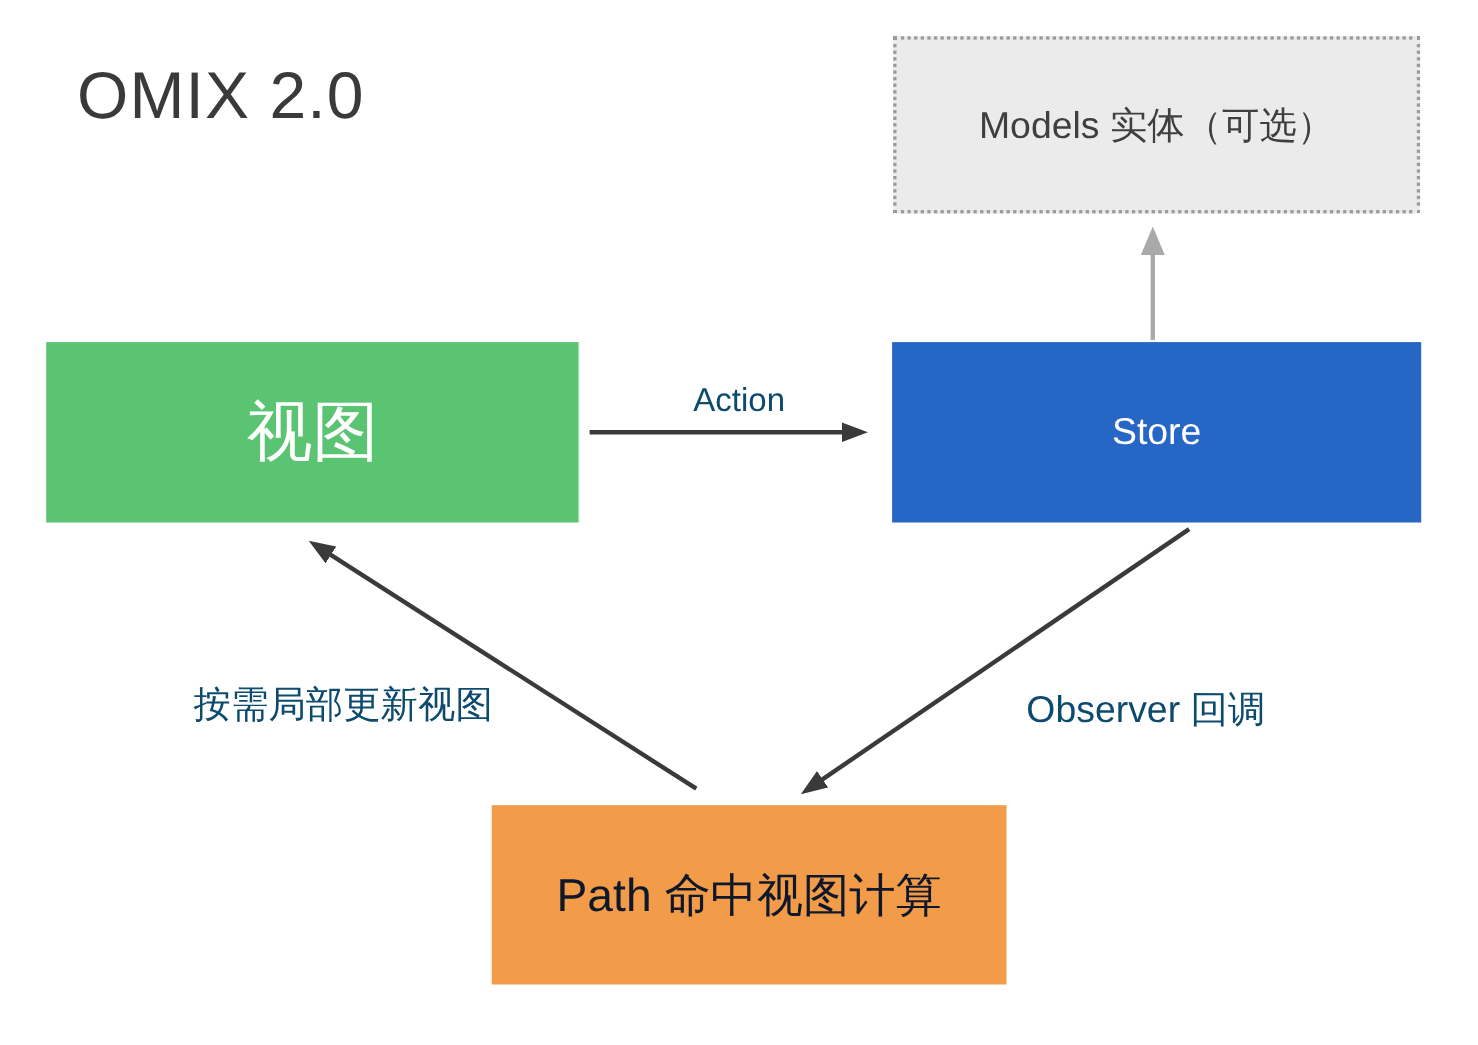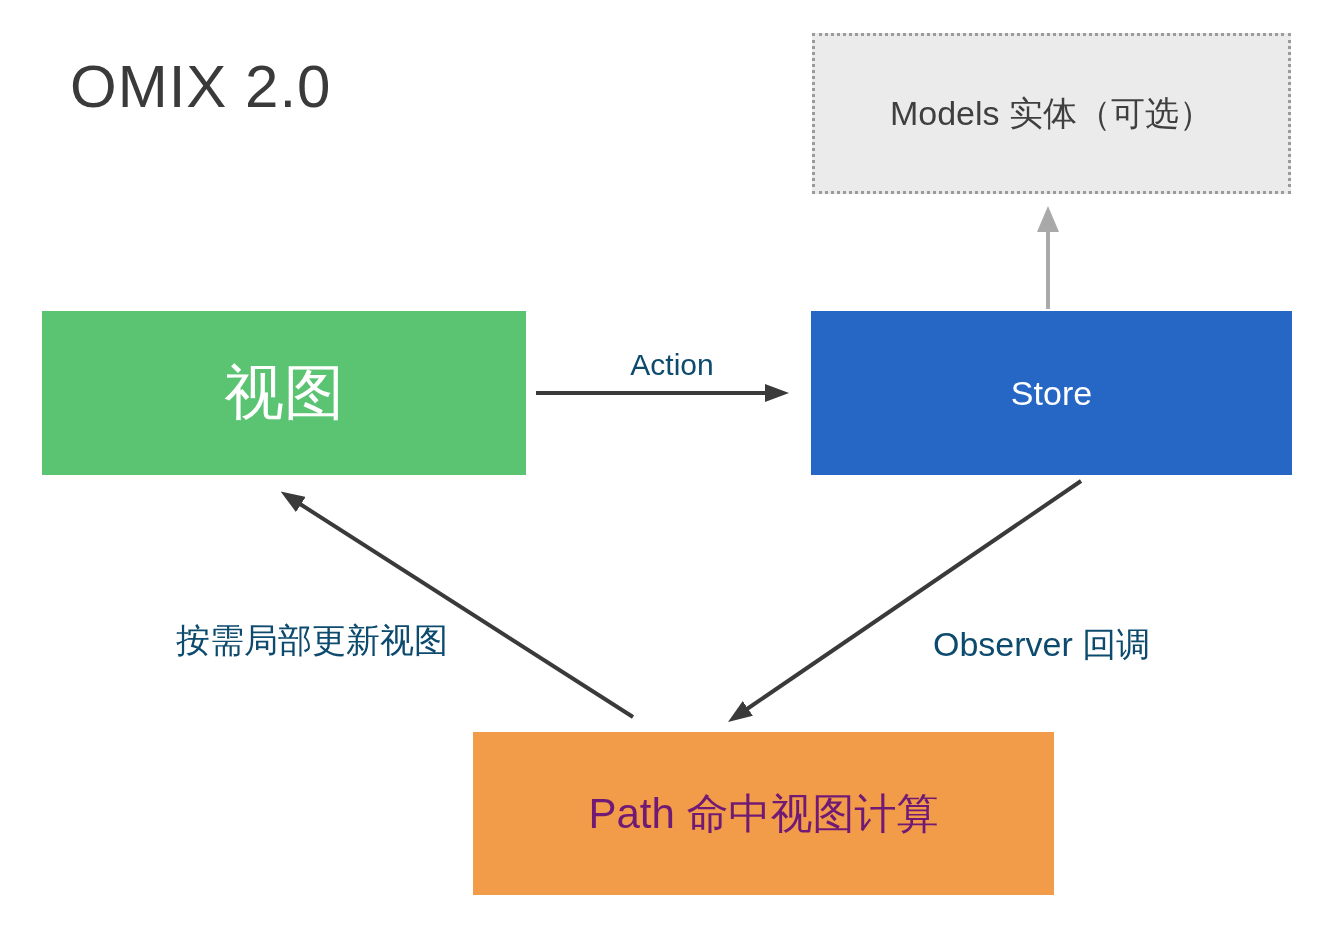--- a/index.html
+++ b/index.html
@@ -44,24 +44,24 @@
     font-size: 60px;
   }
   .box-store {
     left: 811px; top: 311px;
     width: 481px; height: 164px;
     background: #2666c5;
     color: #ffffff;
     font-size: 34px;
   }
   .box-path {
-    left: 473px; top: 732px;
-    width: 581px; height: 163px;
+    left: 447px; top: 732px;
+    width: 468px; height: 163px;
     background: #f29b48;
-    color: #701a75;
+    color: #0f172a;
     font-size: 42px;
   }
   .edge-label {
     position: absolute;
     color: #0c4a6e;
   }
   .label-action {
     left: 560px; top: 348px;
     width: 224px;
     text-align: center;

